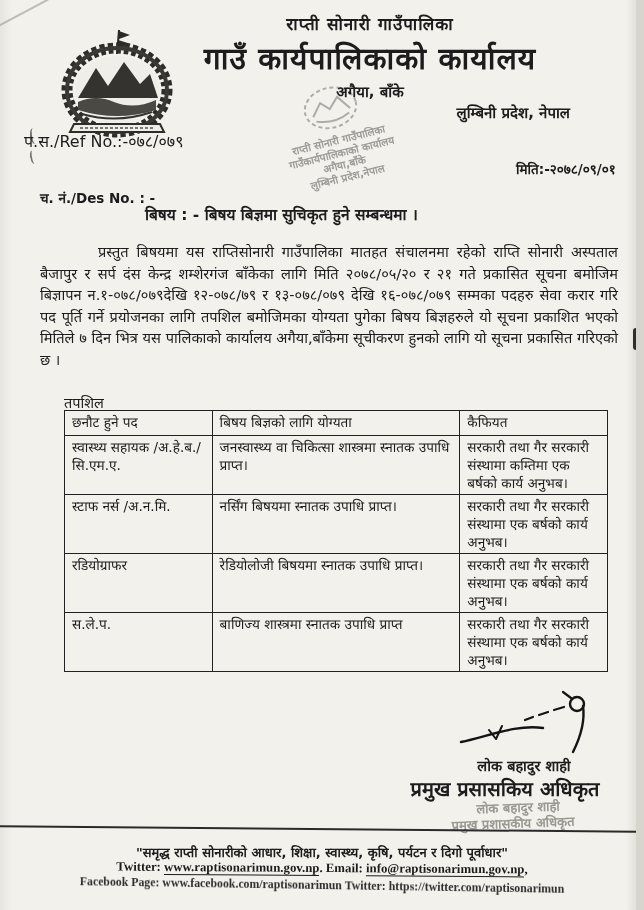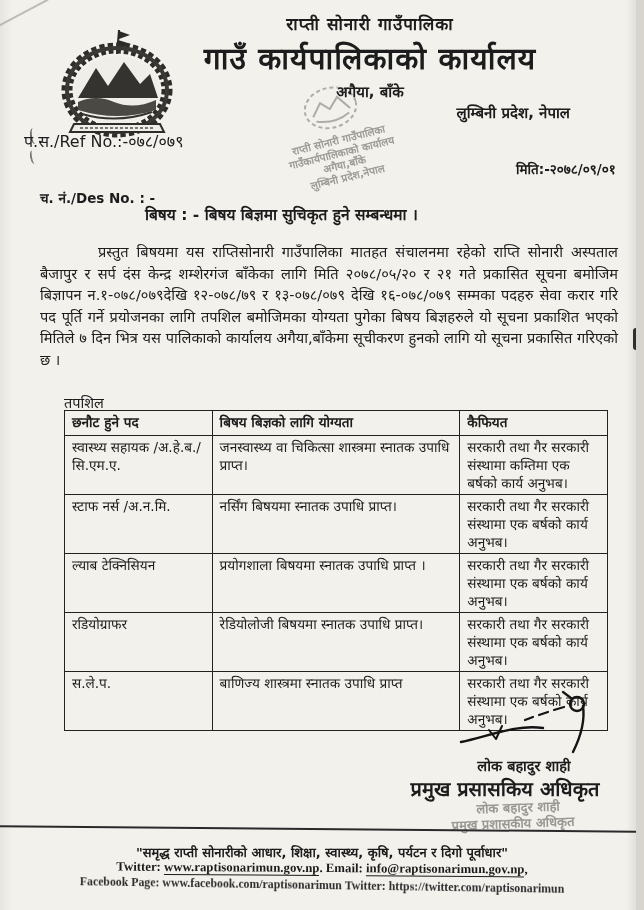--- a/index.html
+++ b/index.html
@@ -31,21 +31,21 @@
   
   .subject{left:145px;top:203px;font-size:15.5px;font-weight:bold;}
   
   .para{left:40px;top:241px;width:578px;font-size:14.6px;line-height:21.6px;
     text-align:justify;text-indent:58px;}
   .tapasil{left:64px;top:392px;font-size:14.5px;}
   
   table.tbl{position:absolute;left:64px;top:410px;width:544px;border-collapse:collapse;table-layout:fixed;}
   table.tbl td,table.tbl th{border:1.4px solid #222;font-size:13.6px;line-height:18px;
     padding:2px 6px 2px 7px;vertical-align:top;text-align:left;font-weight:normal;}
-  table.tbl th{height:20px;font-weight:700;}
+  table.tbl th{height:20px;font-weight:400;}
   .c1{width:143px;} .c2{width:240px;} .c3{width:143px;}
   td.just{text-align:justify;text-align-last:left;}
   tr.r1{height:50px;padding-left:23px;} tr.r2{height:58px;} tr.r3{height:52px;} tr.r4{height:56px;} tr.r5{height:57px;}
   
   .signature{left:455px;top:690px;width:165px;height:68px;z-index:3;}
   .sig-name{left:428px;top:755px;width:192px;text-align:center;font-size:14.5px;font-weight:bold;}
   .sig-title{left:404px;top:775px;width:202px;text-align:center;font-size:20px;font-weight:bold;}
   .ghost1{left:428px;top:798px;width:180px;text-align:center;font-size:13px;font-weight:bold;
     color:#9a9892;transform:rotate(-2deg);}
   .ghost2{left:408px;top:814px;width:210px;text-align:center;font-size:13px;font-weight:bold;
@@ -141,25 +141,20 @@
     <tr class="r1">
       <td>स्वास्थ्य सहायक /अ.हे.ब./सि.एम.ए.</td>
       <td class="just">जनस्वास्थ्य वा चिकित्सा शास्त्रमा स्नातक उपाधि प्राप्त।</td>
       <td class="just">सरकारी तथा गैर सरकारी संस्थामा कम्तिमा एक बर्षको कार्य अनुभब।</td>
     </tr>
     <tr class="r2">
       <td>स्टाफ नर्स /अ.न.मि.</td>
       <td>नर्सिंग बिषयमा स्नातक उपाधि प्राप्त।</td>
       <td class="just">सरकारी तथा गैर सरकारी संस्थामा एक बर्षको कार्य अनुभब।</td>
     </tr>
-    <tr class="r3">
-      <td>ल्याब टेक्निसियन</td>
-      <td>प्रयोगशाला बिषयमा स्नातक उपाधि प्राप्त ।</td>
-      <td class="just">सरकारी तथा गैर सरकारी संस्थामा एक बर्षको कार्य अनुभब।</td>
-    </tr>
     <tr class="r4">
       <td>रडियोग्राफर</td>
       <td>रेडियोलोजी बिषयमा स्नातक उपाधि प्राप्त।</td>
       <td class="just">सरकारी तथा गैर सरकारी संस्थामा एक बर्षको कार्य अनुभब।</td>
     </tr>
     <tr class="r5">
       <td>स.ले.प.</td>
       <td>बाणिज्य शास्त्रमा स्नातक उपाधि प्राप्त</td>
       <td class="just">सरकारी तथा गैर सरकारी संस्थामा एक बर्षको कार्य अनुभब।</td>
     </tr>

